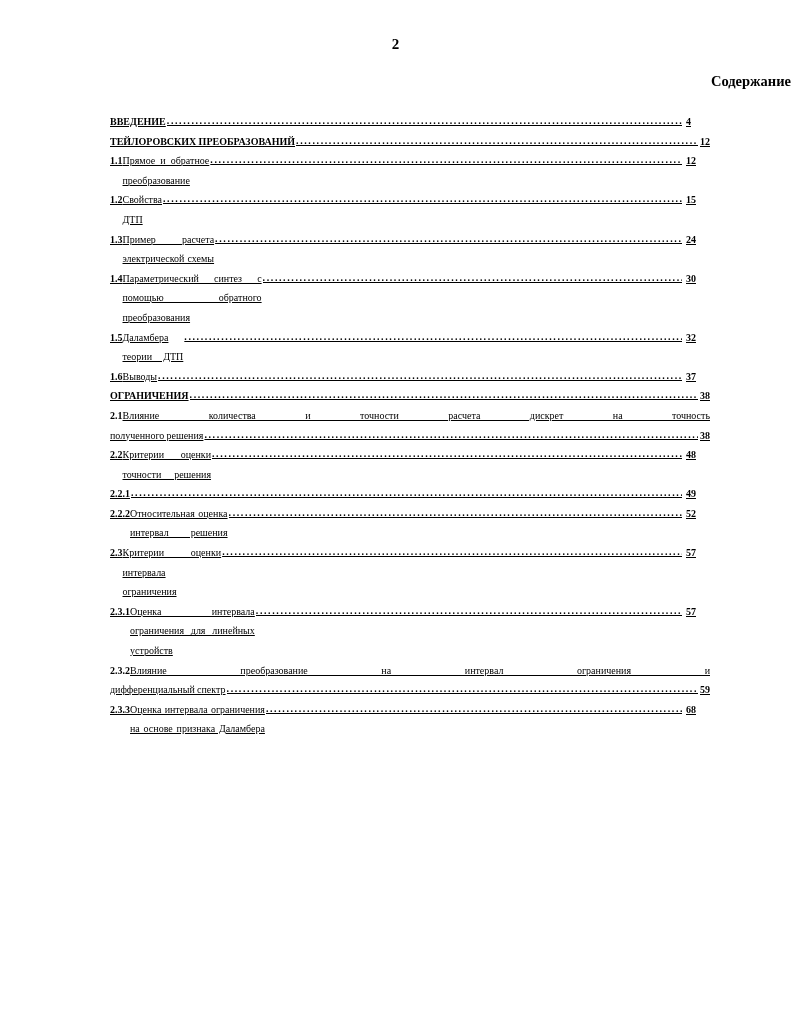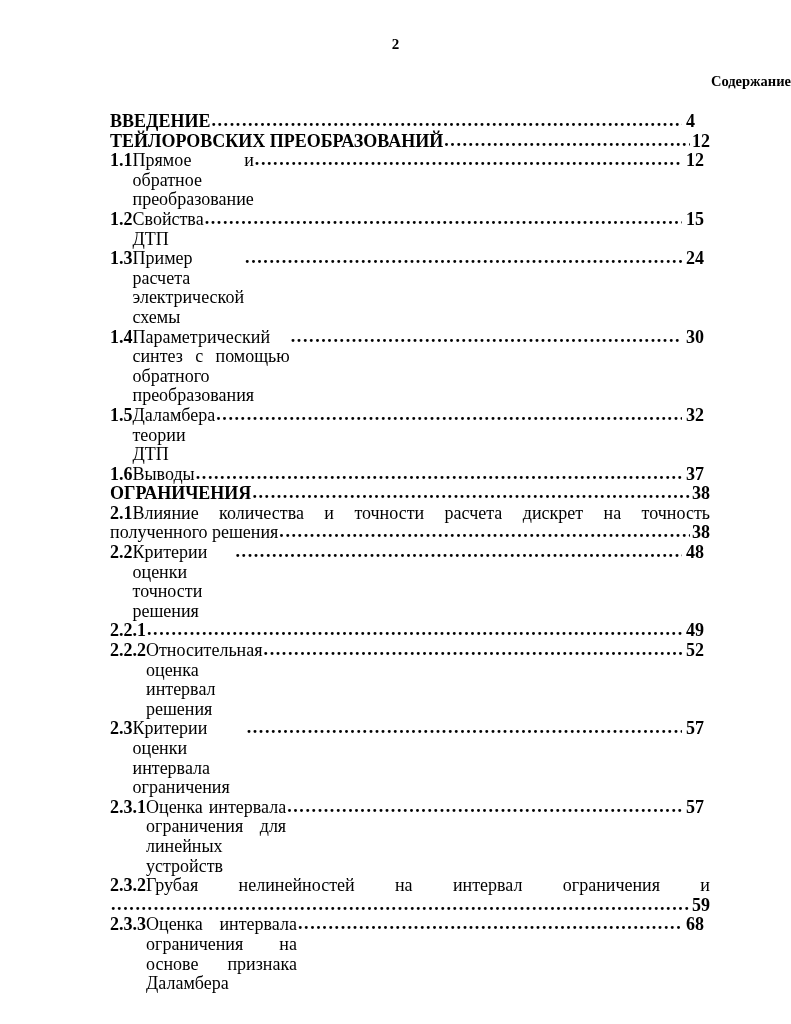--- a/index.html
+++ b/index.html
@@ -46,25 +46,26 @@
     top: 112px;
     left: 110px;
     width: 600px;
   }
 
   .toc-entry {
     display: block;
     width: 100%;
     margin: 0;
     padding: 0;
-    font-size: 18px;
+    font-size: 10px;
     line-height: 19.6px;
     text-align: justify;
     text-align-last: justify;
     word-spacing: -0.2px;
+    text-decoration: underline;
   }
 
   
   .num {
     display: inline-block;
     font-weight: bold;
     white-space: nowrap;
     vertical-align: baseline;
   }
 
@@ -246,22 +247,23 @@
       </div>
       <div class="toc-entry lvl3">
         <div class="row">
           <span class="num">2.3.1</span>
           <span class="text label">Оценка интервала ограничения для линейных устройств</span>
           <span class="dots">........................................................................................................................................................................................................</span>
           <span class="pg">57</span>
         </div>
       </div>
       <div class="toc-entry lvl3">
-        <div class="wrap-first"><span class="num">2.3.2</span><span class="label">Грубая нелинейностей на интервал ограничения и</span></div>
-        <div class="wrap-last">
+        <div class="wrap-first"><span class="num">2.3.2</span><span class="label">Влияние преобразование на интервал ограничения и</span></div>
+        <div class="wrap-last">
+          <span class="cont label">дифференциальный спектр</span>
           <span class="dots">........................................................................................................................................................................................................</span>
           <span class="pg">59</span>
         </div>
       </div>
       <div class="toc-entry lvl3">
         <div class="row">
           <span class="num">2.3.3</span>
           <span class="text label">Оценка интервала ограничения на основе признака Даламбера</span>
           <span class="dots">........................................................................................................................................................................................................</span>
           <span class="pg">68</span>

